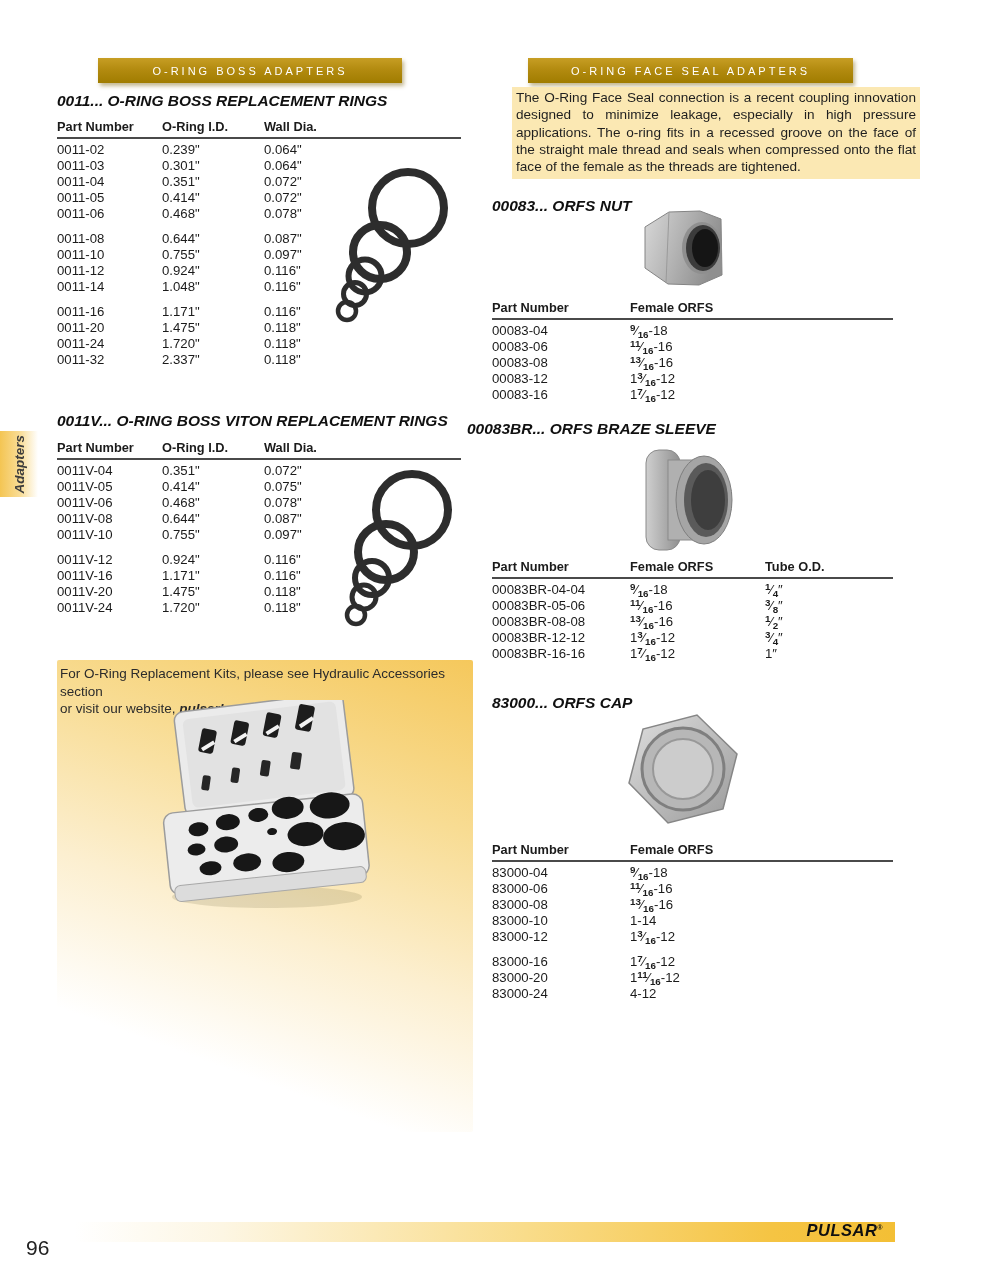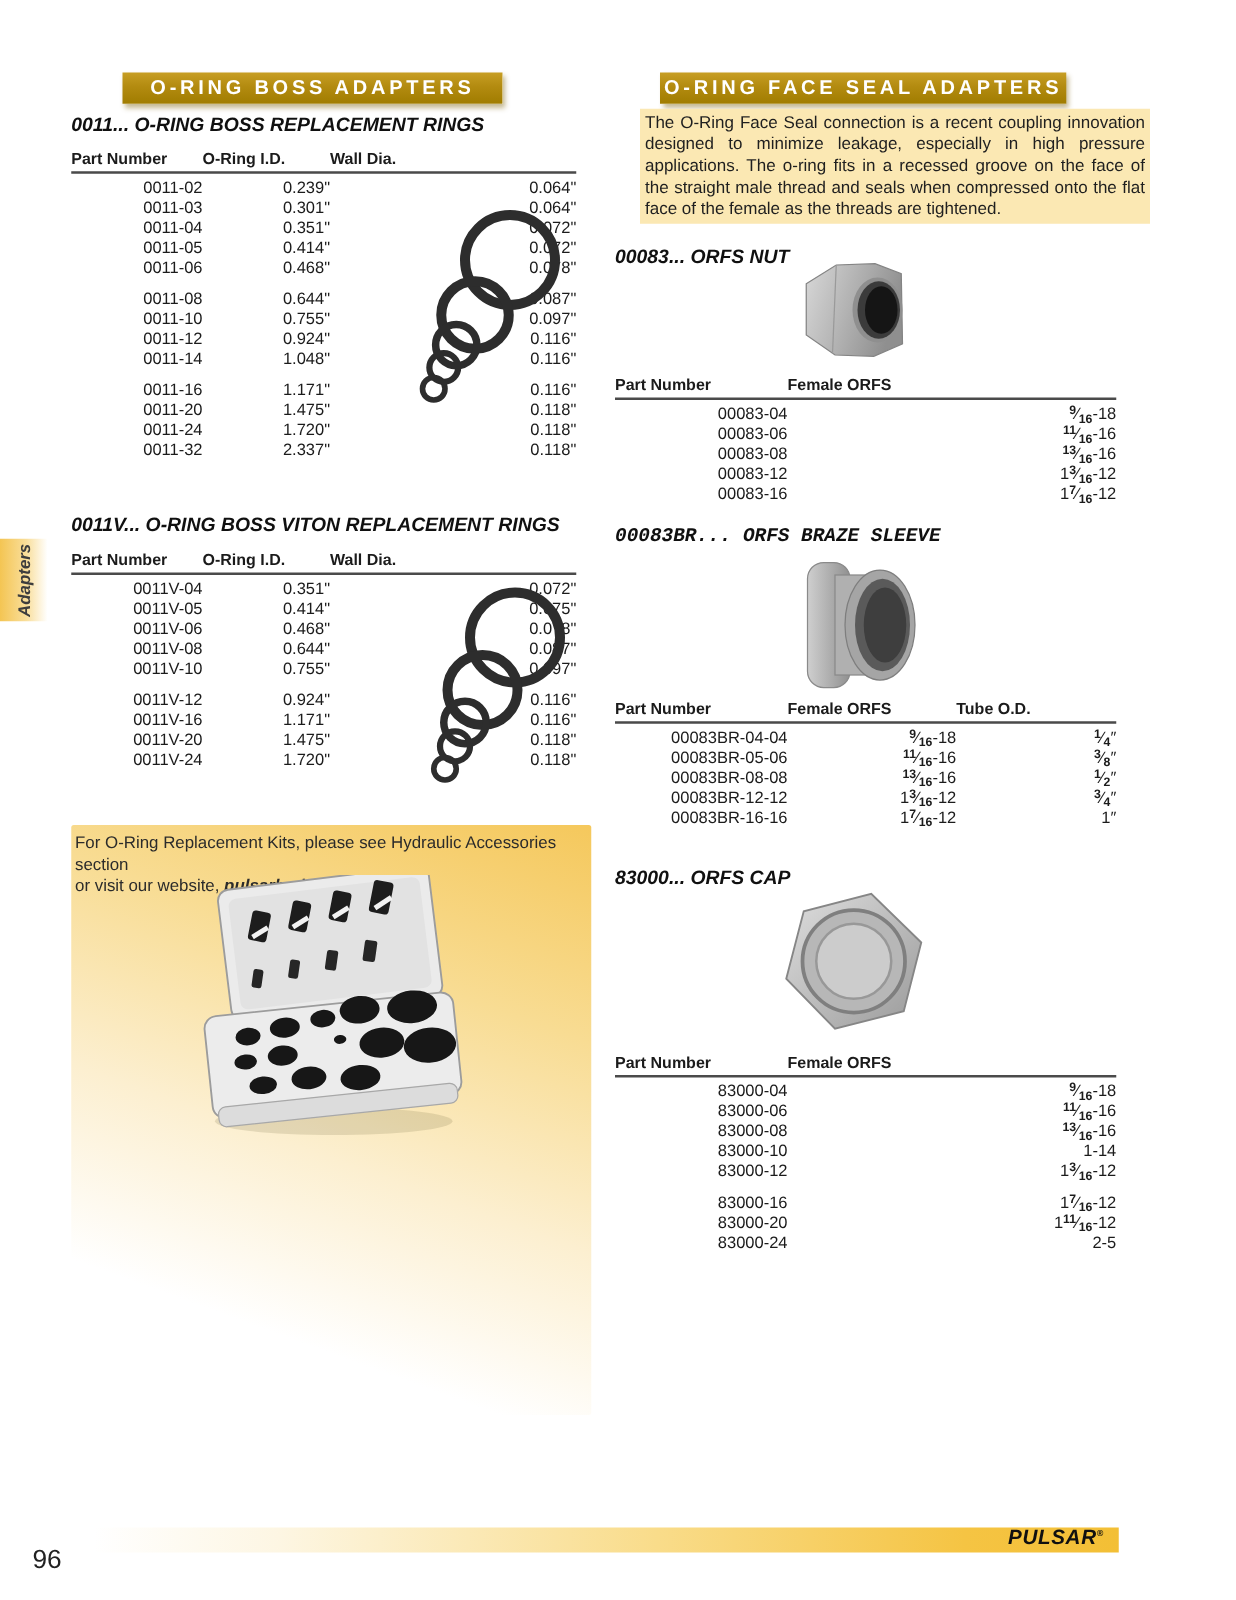--- a/index.html
+++ b/index.html
@@ -6,36 +6,36 @@
   #page {
     position:relative; width:989px; height:1280px; margin:0 auto;
     background:#ffffff; overflow:hidden;
     font-family:"Liberation Sans", sans-serif; color:#1b1b1b;
   }
 
   
   .banner {
     position:absolute; height:25px; line-height:26px; text-align:center;
     background:linear-gradient(180deg,#C79E24 0%,#B38B10 45%,#A07C00 100%);
-    color:#ffffff; font-weight:bold; font-size:16px; letter-spacing:3px;
+    color:#ffffff; font-weight:normal; font-size:11px; letter-spacing:3px;
     box-shadow:2px 3px 4px rgba(125,98,10,0.45);
   }
 
   
   .sec-title {
     position:absolute; font-style:italic; font-weight:bold; font-size:15.5px;
     color:#101010; white-space:nowrap;
   }
 
   
   .tbl { position:absolute; font-size:13.2px; color:#1b1b1b; }
   .thead { display:flex; font-weight:bold; font-size:12.8px; padding-bottom:3px;
            border-bottom:2px solid #4a4a4a; }
   .tbody { margin-top:3px; }
-  .trow  { display:flex; height:16px; line-height:16px;text-align:right; }
+  .trow  { display:flex; height:16px; line-height:16px; }
   .tgap  { height:9px; }
   .lc1 { width:105px; } .lc2 { width:102px; } .lc3 { flex:1; }
   .rc1 { width:138px; } .rc2 { width:135px; } .rcL { flex:1; }
   .tbl sup { font-size:9.8px; font-weight:bold; position:relative; top:-4px; vertical-align:baseline; }
   .tbl sub { font-size:9.8px; font-weight:bold; position:relative; top:3px;  vertical-align:baseline; }
 
   
   #intro {
     position:absolute; left:512px; top:87px; width:400px;
     background:#FBE8B3; padding:2px 4px 4px 4px;
@@ -343,21 +343,21 @@
           <span class="rc1">00083-12</span>
           <span class="rcL">1<sup>3</sup>⁄<sub>16</sub>-12</span>
         </div>
       <div class="trow">
           <span class="rc1">00083-16</span>
           <span class="rcL">1<sup>7</sup>⁄<sub>16</sub>-12</span>
         </div>
     </div>
   </div>
 
-  <div class="sec-title" style="left:492px; top:420px;font-family:Liberation Mono, monospace;">00083BR... ORFS BRAZE SLEEVE</div>
+  <div class="sec-title" style="left:467px; top:420px;">00083BR... ORFS BRAZE SLEEVE</div>
 
   <svg class="art" style="left:640px; top:440px;" width="96" height="118" viewBox="0 0 96 118">
     <defs>
       <linearGradient id="gSl" x1="0" y1="0" x2="1" y2="0">
         <stop offset="0" stop-color="#cfcfcf"></stop>
           <stop offset="1" stop-color="#909090"></stop>
       </linearGradient>
     </defs>
     <rect x="6" y="10" width="34" height="100" rx="13" fill="url(#gSl)" stroke="#8a8a8a"></rect>
     <rect x="28" y="20" width="26" height="80" fill="#b0b0b0" stroke="#8a8a8a"></rect>
@@ -445,21 +445,21 @@
       <div class="trow">
           <span class="rc1">83000-16</span>
           <span class="rcL">1<sup>7</sup>⁄<sub>16</sub>-12</span>
         </div>
       <div class="trow">
           <span class="rc1">83000-20</span>
           <span class="rcL">1<sup>11</sup>⁄<sub>16</sub>-12</span>
         </div>
       <div class="trow">
           <span class="rc1">83000-24</span>
-          <span class="rcL">2-5</span>
+          <span class="rcL">4-12</span>
         </div>
     </div>
   </div>
 
   <div id="page-number">96</div>
   <div id="footer-bar">
     <span class="brand"><span>PULSAR</span><span class="reg">®</span></span>
   </div>
 
 </div>

